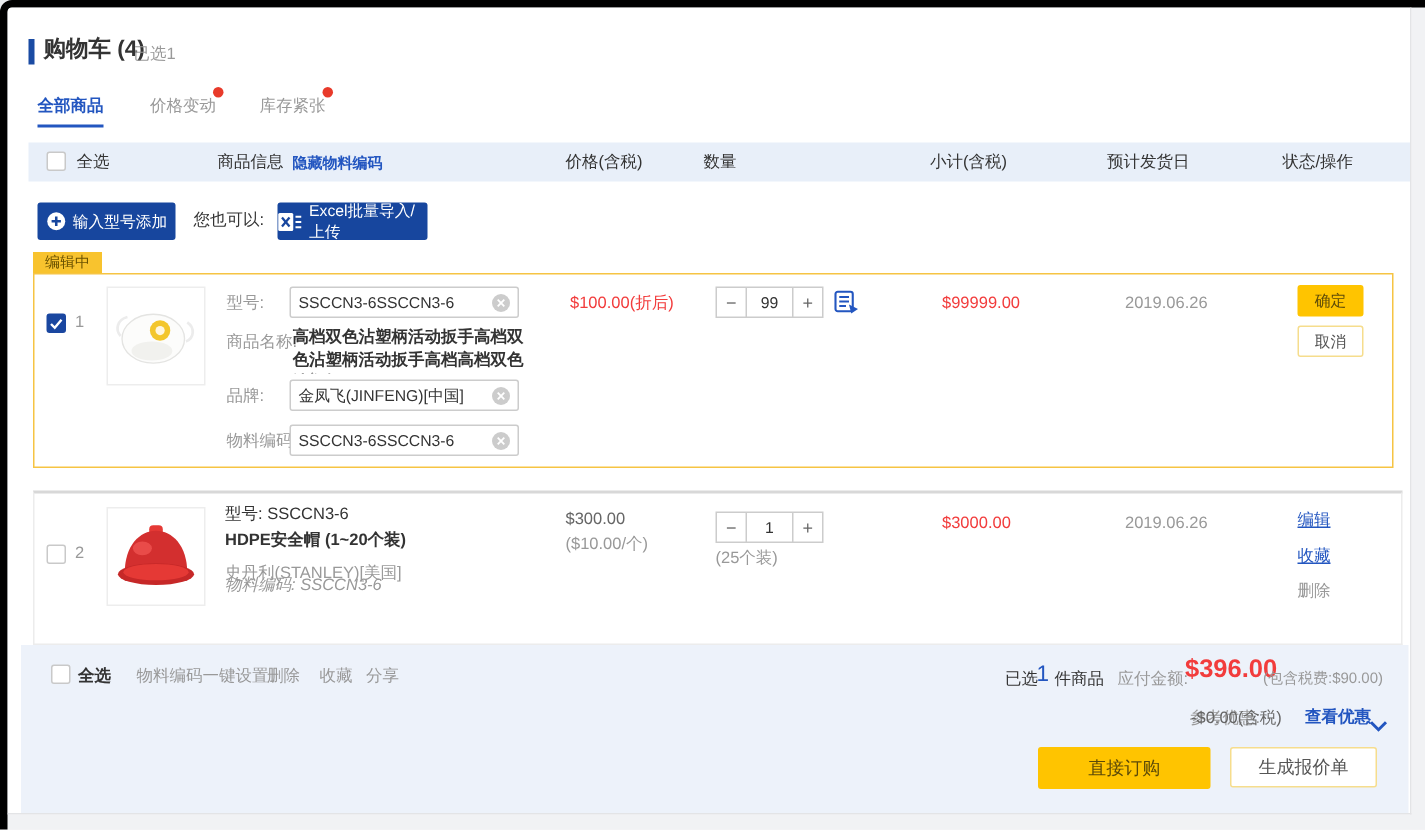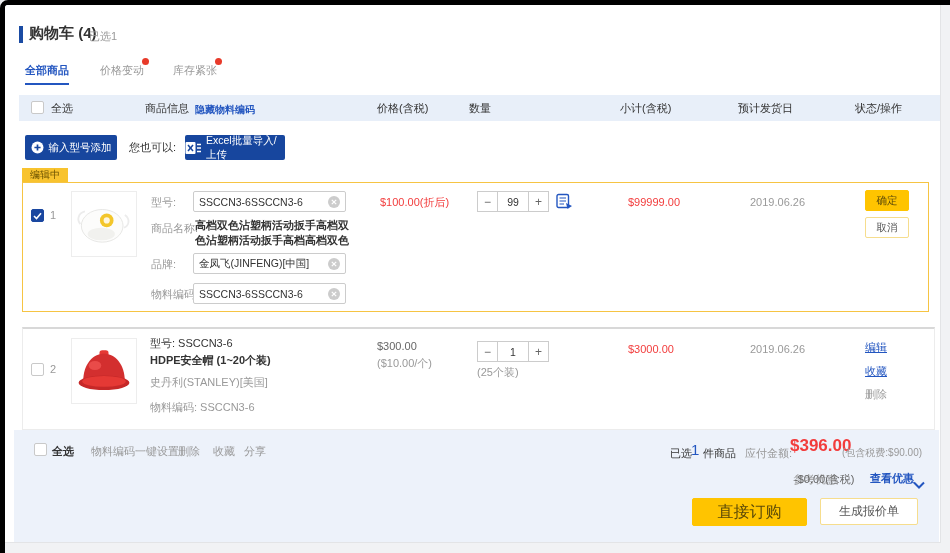--- a/index.html
+++ b/index.html
@@ -178,21 +178,21 @@
       <rect x="27" y="9" width="10" height="9" rx="3" fill="#e53935"></rect>
       <path d="M9 44 C9 24 20 13 32 13 C44 13 55 24 55 44 Z" fill="#d32f2f"></path>
       <ellipse cx="32" cy="45" rx="28" ry="8" fill="#c62828"></ellipse>
       <ellipse cx="32" cy="43.5" rx="24" ry="6" fill="#e53935"></ellipse>
       <ellipse cx="22" cy="26" rx="7" ry="5" fill="#ef5350" opacity="0.8"></ellipse>
     </svg>
   </div>
   <div class="tx" style="left:145px;top:332px;">型号: SSCCN3-6</div>
   <div class="tx b" style="left:145px;top:349px;font-size:11px;">HDPE安全帽 (1~20个装)</div>
   <div class="tx g" style="left:145px;top:371px;">史丹利(STANLEY)[美国]</div>
-  <div class="tx g" style="left:145px;top:396px;">物料编码: SSCCN3-6</div>
+  <div class="tx g" style="left:145px;top:379px;font-style:italic;">物料编码: SSCCN3-6</div>
   <div class="tx m" style="left:372px;top:335px;">$300.00</div>
   <div class="tx g" style="left:372px;top:352px;">($10.00/个)</div>
   <div class="stepbox" style="left:472px;top:336px;">
     <span class="sbtn">−</span>
     <span class="sval">1</span>
     <span class="sbtn">+</span>
   </div>
   <div class="tx g" style="left:472px;top:361px;">(25个装)</div>
   <div class="tx red" style="left:623px;top:338px;">$3000.00</div>
   <div class="tx g" style="left:745px;top:338px;">2019.06.26</div>
@@ -215,15 +215,15 @@
   <div class="tx red b" style="left:785px;top:434px;font-size:17px;">$396.00</div>
   <div class="tx g sm" style="left:837px;top:441px;">(包含税费:$90.00)</div>
   <div class="tx g" style="left:752px;top:468px;margin-left:36px;">参考优惠:</div>
   <div class="tx m" style="left:789px;top:468px;">-$0.00(含税)</div>
   <div class="tx blue b lnk" style="left:865px;top:467px;font-size:11px;">查看优惠</div>
   <span style="position:absolute;left:908px;top:470px;cursor:pointer;">
     <svg width="12" height="8" viewBox="0 0 12 8">
         <polyline points="1,1.5 6,6.5 11,1.5" fill="none" stroke="#2356c0" stroke-width="2"></polyline>
       </svg>
   </span>
-  <div class="ybtn" style="left:687px;top:493px;width:115px;height:28px;font-size:16px;">直接订购</div>
+  <div class="ybtn" style="left:687px;top:493px;width:115px;height:28px;font-size:12px;">直接订购</div>
   <div class="ybtn outline" style="left:815px;top:493px;width:98px;height:27px;font-size:12px;">生成报价单</div>
 </div>
 
 </body></html>

